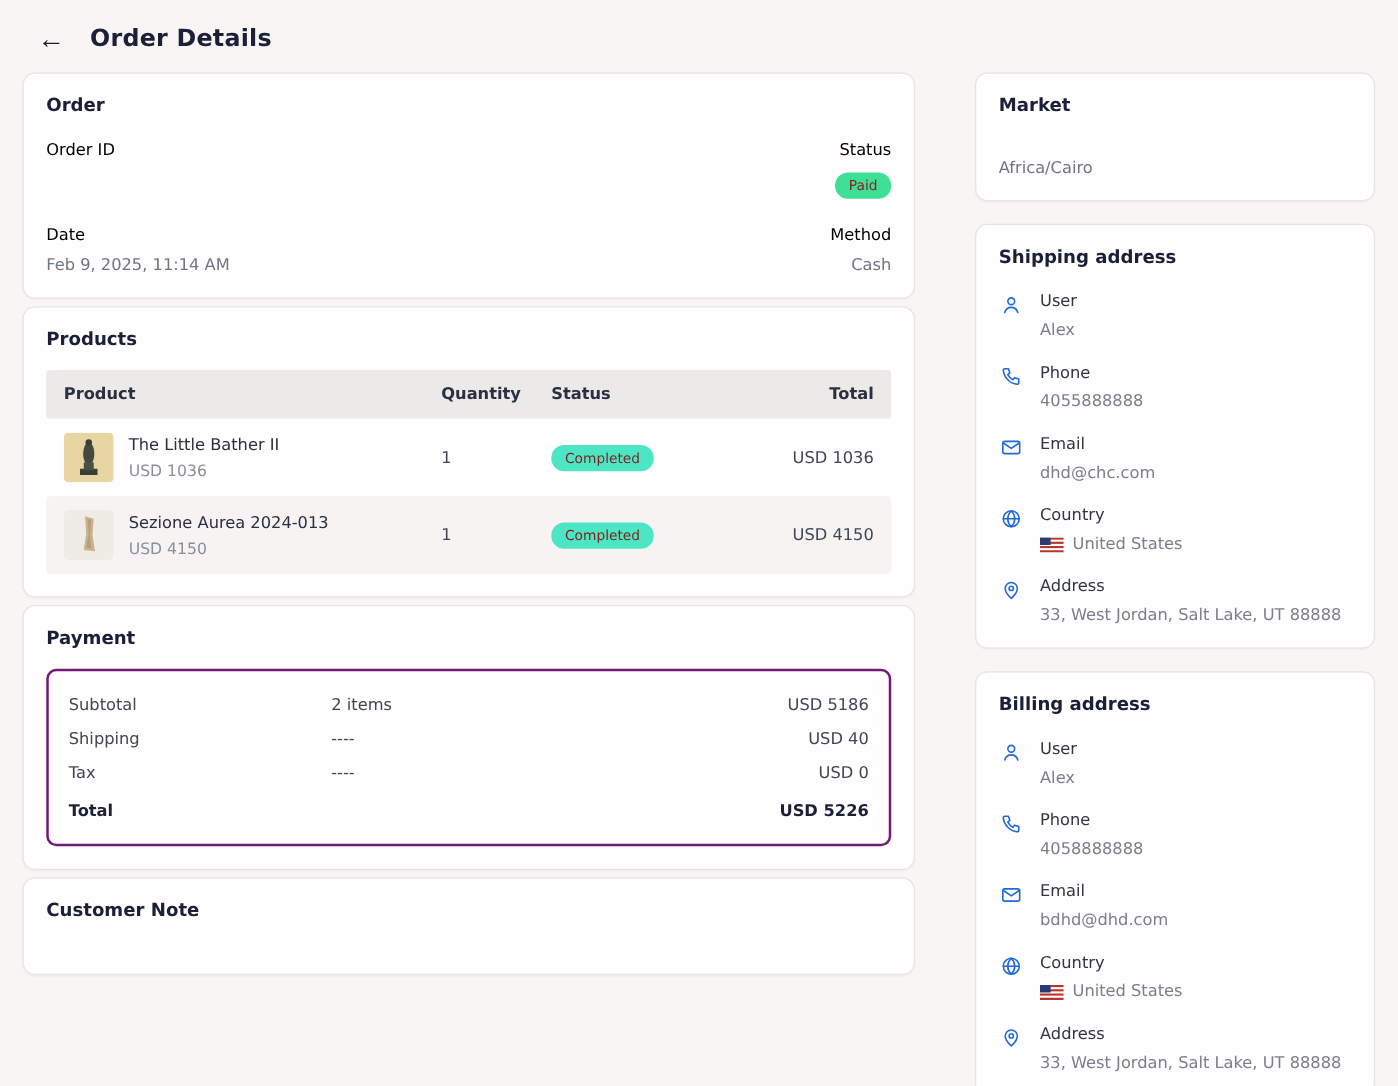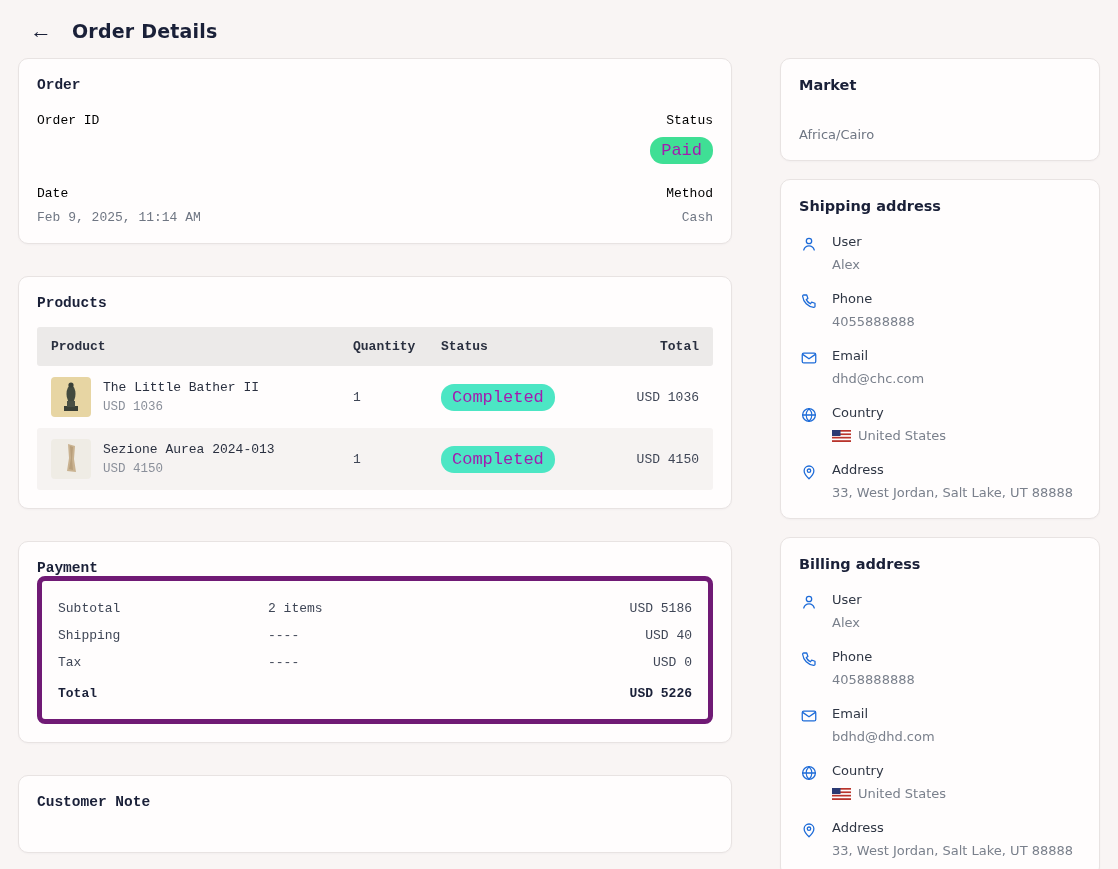--- a/index.html
+++ b/index.html
@@ -15,42 +15,42 @@
   
   .topbar { display:flex; align-items:center; gap:16px; padding:8px 8px 14px; }
   .back-btn {
     border:none; background:transparent; font-size:22px; line-height:1;
     color:#1a2038; cursor:pointer; padding:2px 4px;
   }
   .page-title { font-size:19px; font-weight:700; color:#1a2038; margin:0; letter-spacing:.2px; }
 
   
   .layout { display:flex; gap:16px; align-items:flex-start; }
-  .col-left { flex:1; display:flex; flex-direction:column; gap:32px; min-width:0;font-family:Liberation Mono, monospace; }
+  .col-left { flex:1; display:flex; flex-direction:column; gap:6px; min-width:0; }
   .col-right { width:352px; flex:0 0 352px; display:flex; flex-direction:column; gap:18px;padding-left:32px; }
 
   .card {
     background:#fffdfd;
     border:1px solid #e8e3e2;
     border-radius:10px;
     padding:16px 18px 18px;
     box-shadow:0 1px 2px rgba(30,30,60,.03);
   }
   .card-title { font-size:14.5px; font-weight:700; color:#1a2038; margin:2px 0 0; }
 
   .label { font-size:13px; color:#000000; margin-bottom:9px; }
   .value { font-size:13px; color:#6f7683; }
 
   
   .order-grid { display:grid; grid-template-columns:1fr auto; row-gap:22px; margin-top:20px; }
   .order-cell.right { text-align:right; }
 
   .badge {
     display:inline-block; padding:4px 11px; border-radius:13px;
-    font-size:17px; color:#a21caf; font-weight:500;
+    font-size:11px; color:#7f1d1d; font-weight:500;
   }
   .badge-paid { background:var(--paid-badge,#3fdf95); }
   .badge-completed { background:var(--completed-badge,#4ce6c4); }
 
   
   .ptable { margin-top:16px; }
   .ptable-row {
     display:grid; grid-template-columns:1fr 88px 150px 108px;
     align-items:center; padding:11px 14px;
   }
@@ -63,21 +63,21 @@
   .cell-total { text-align:right; }
   .head-total { text-align:right; }
 
   .prod-cell { display:flex; align-items:center; gap:12px; }
   .thumb { width:40px; height:40px; border-radius:4px; overflow:hidden; flex:0 0 40px; }
   .prod-name { font-size:13px; color:#2a3040; margin-bottom:5px; }
   .prod-price { font-size:12.5px; color:#8a8f9a; }
 
   
   .pay-box {
-    margin-top:0; border:5px solid #701a75; border-radius:8px;
+    margin-top:16px; border:2px solid #701a75; border-radius:8px;
     padding:14px 16px 12px;
   }
   .pay-row {
     display:grid; grid-template-columns:210px 1fr auto;
     font-size:13px; color:#3f4656; padding:6px 0;
   }
   .pay-amount { text-align:right; color:#3f4656; }
   .pay-row.total { font-weight:700; color:#1a2038; padding-top:10px; }
   .pay-row.total .pay-amount { font-weight:700; color:#1a2038; }
 

